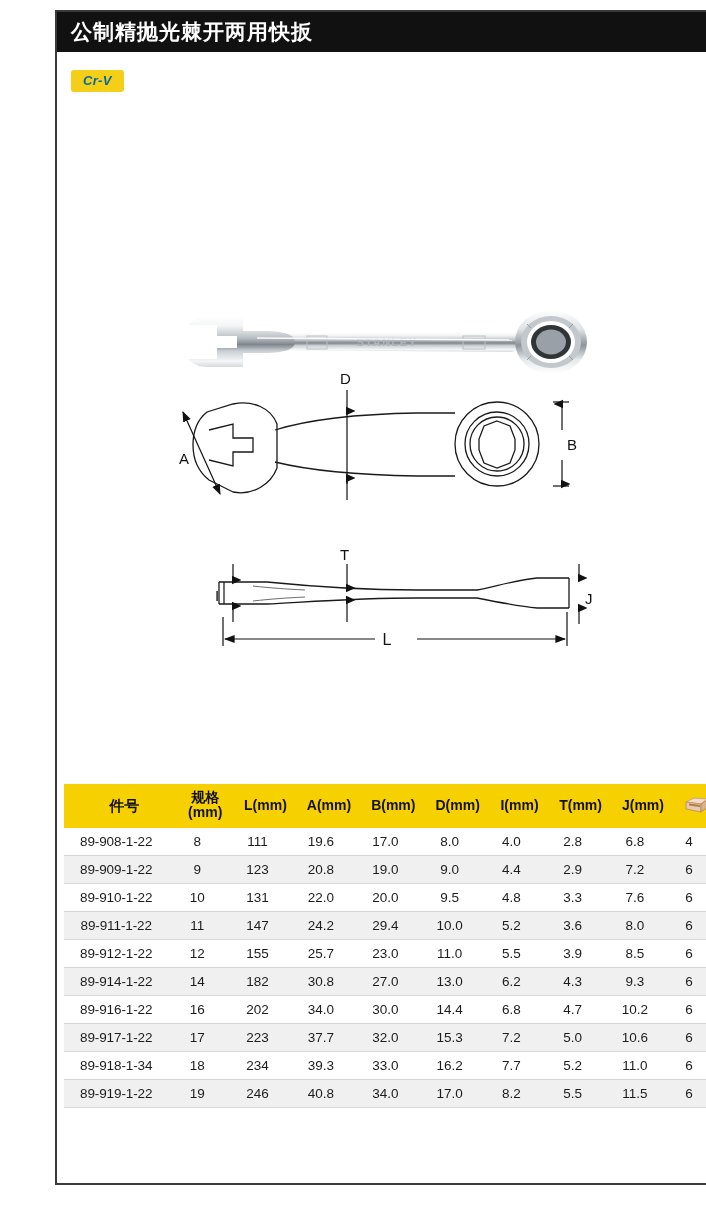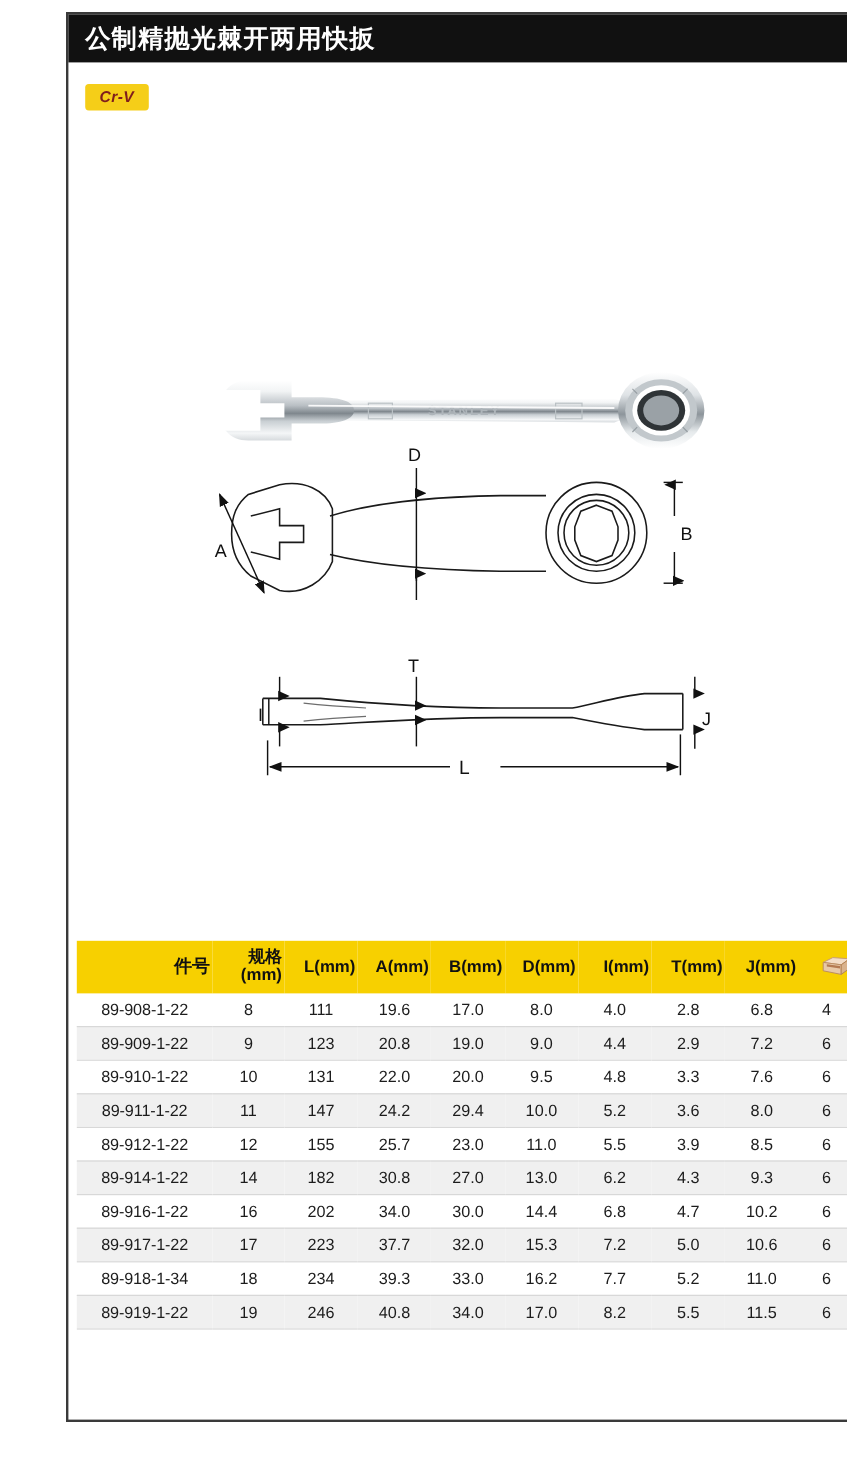--- a/index.html
+++ b/index.html
@@ -45,21 +45,21 @@
   }
 
   
   .badge-row {
     position: absolute;
     left: 14px; top: 58px;
   }
   .crv-badge {
     display: inline-block;
     background: #F5CE18;
-    color: #7f1d1d;
+    color: #0369a1;
     font-size: 13px;
     font-weight: bold;
     font-style: italic;
     padding: 3px 12px 4px 12px;
     border-radius: 3px;
     letter-spacing: 0.3px;
     font-family: "Liberation Sans", sans-serif;
     text-align: right;
   }
 
@@ -82,22 +82,22 @@
     width: 100%;
     border-collapse: collapse;
     font-size: 13px;
     font-family: "Liberation Sans", sans-serif;
   }
   table.spec thead th {
     background: #F7D000;
     color: #111111;
     font-size: 14px;
     font-weight: bold;
-    padding: 6px 2px 7px 8px;
-    text-align: right;
+    padding: 6px 2px 7px 18px;
+    text-align: center;
     vertical-align: middle;
     height: 29px;
     border: none;
     line-height: 1.15;
   }
   table.spec thead th.col-part { font-size: 15px; }
   table.spec thead th.col-spec { font-size: 14px; line-height: 1.1; }
   table.spec tbody td {
     text-align: center;
     padding: 6px 2px;

